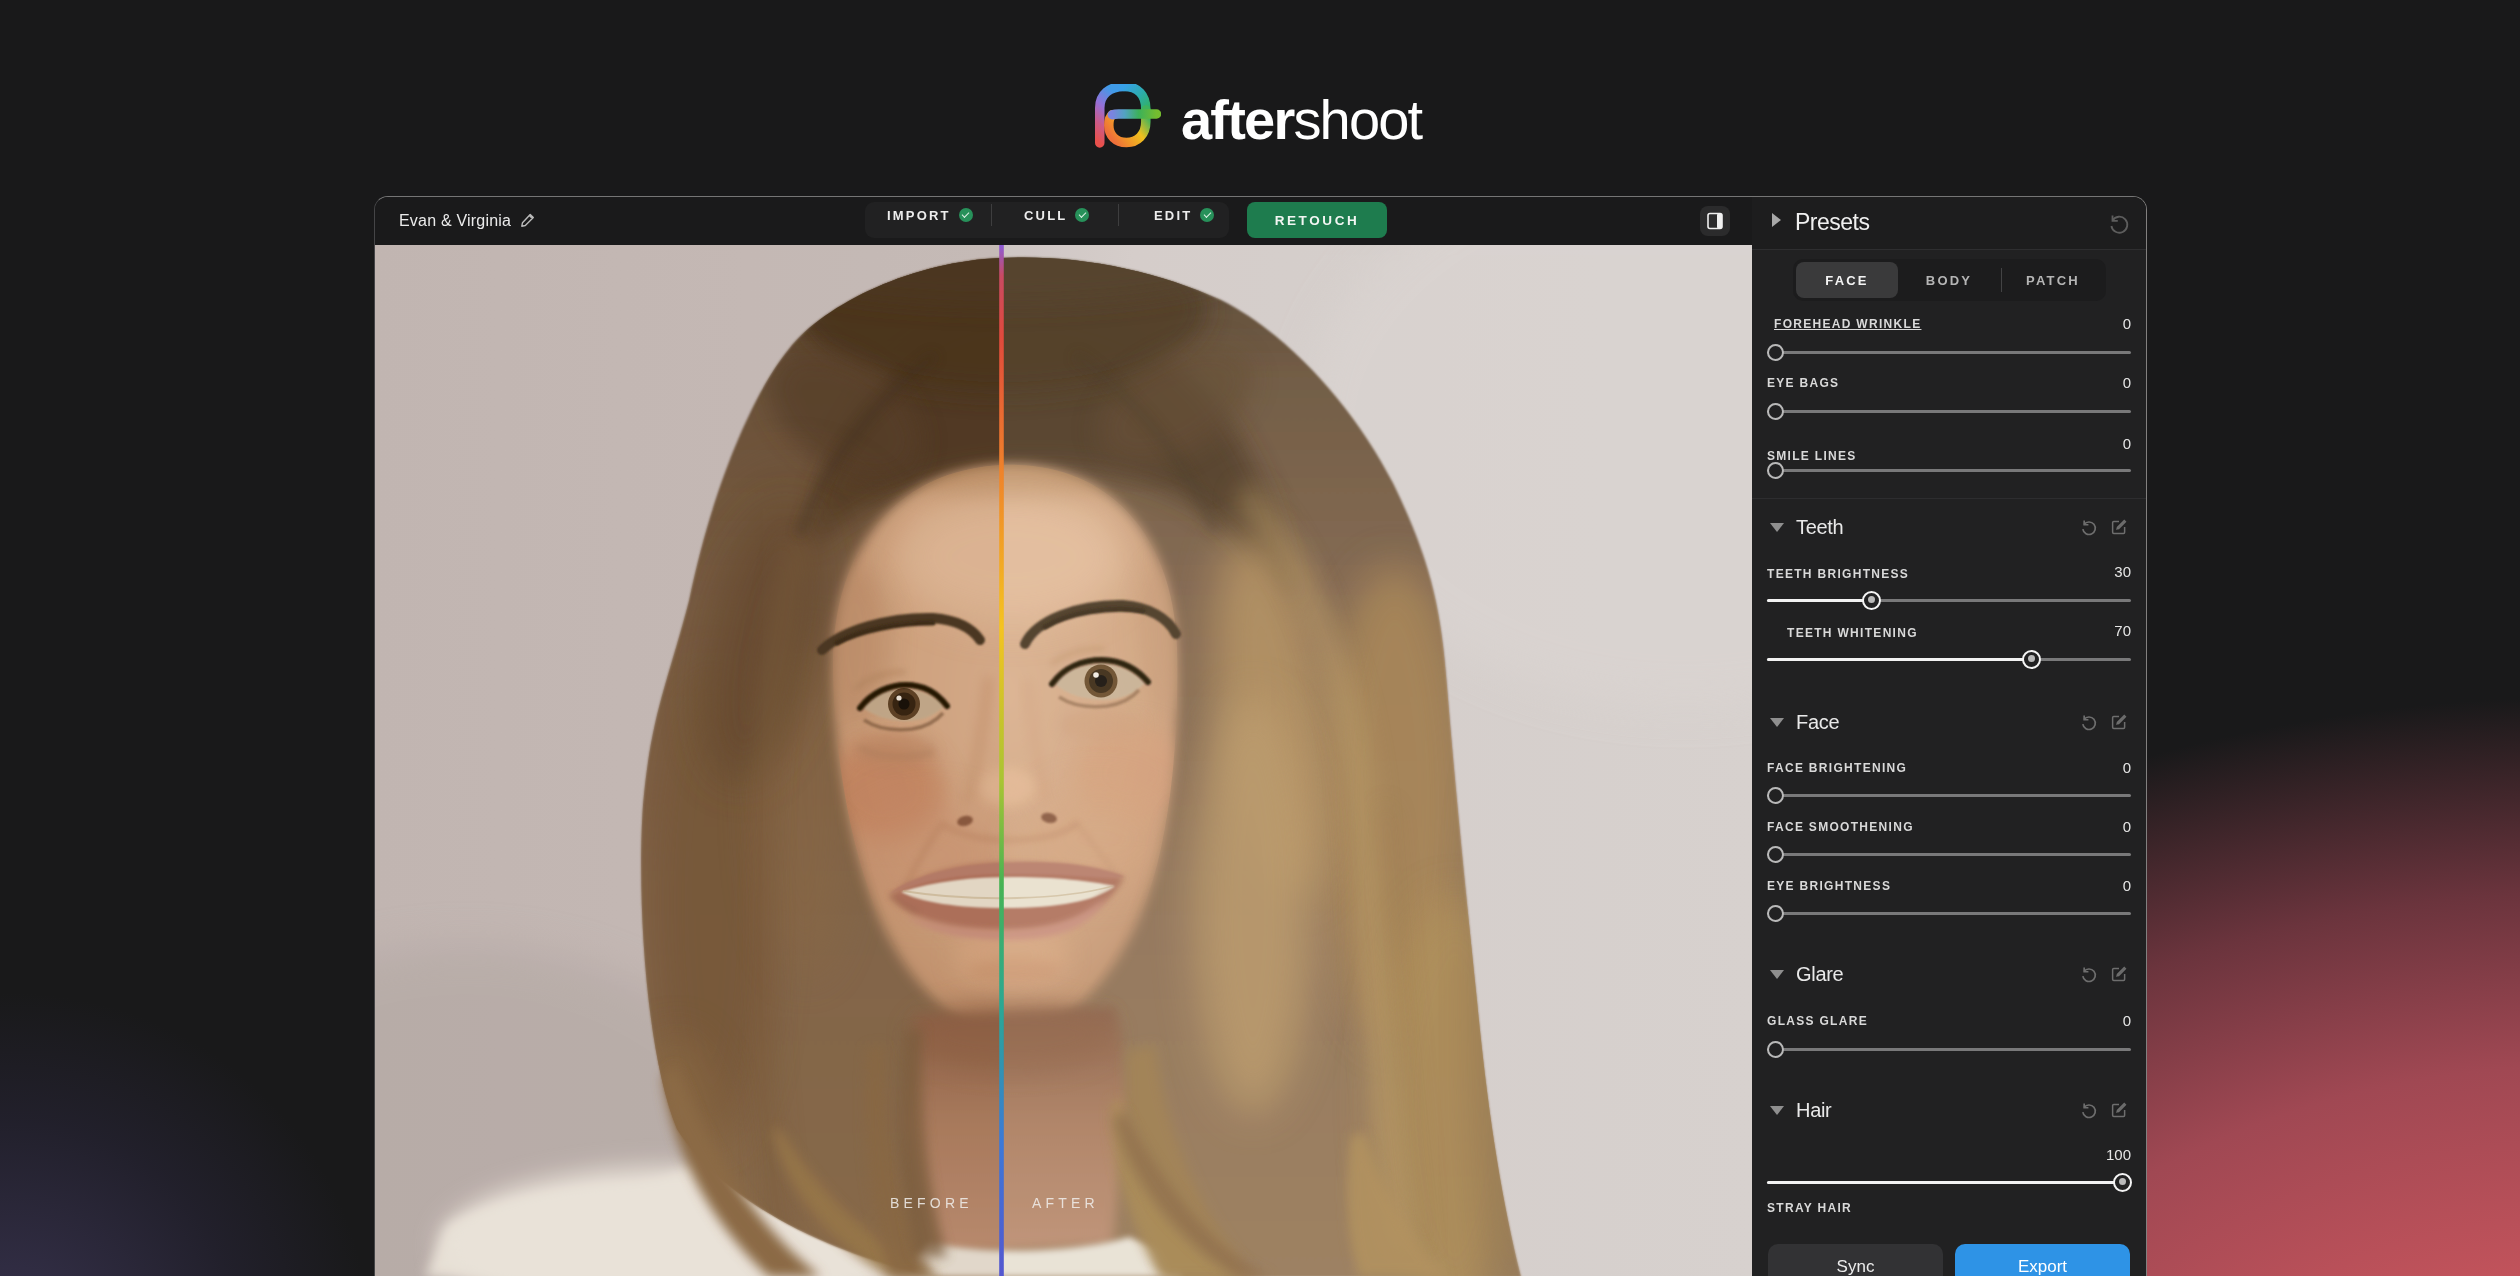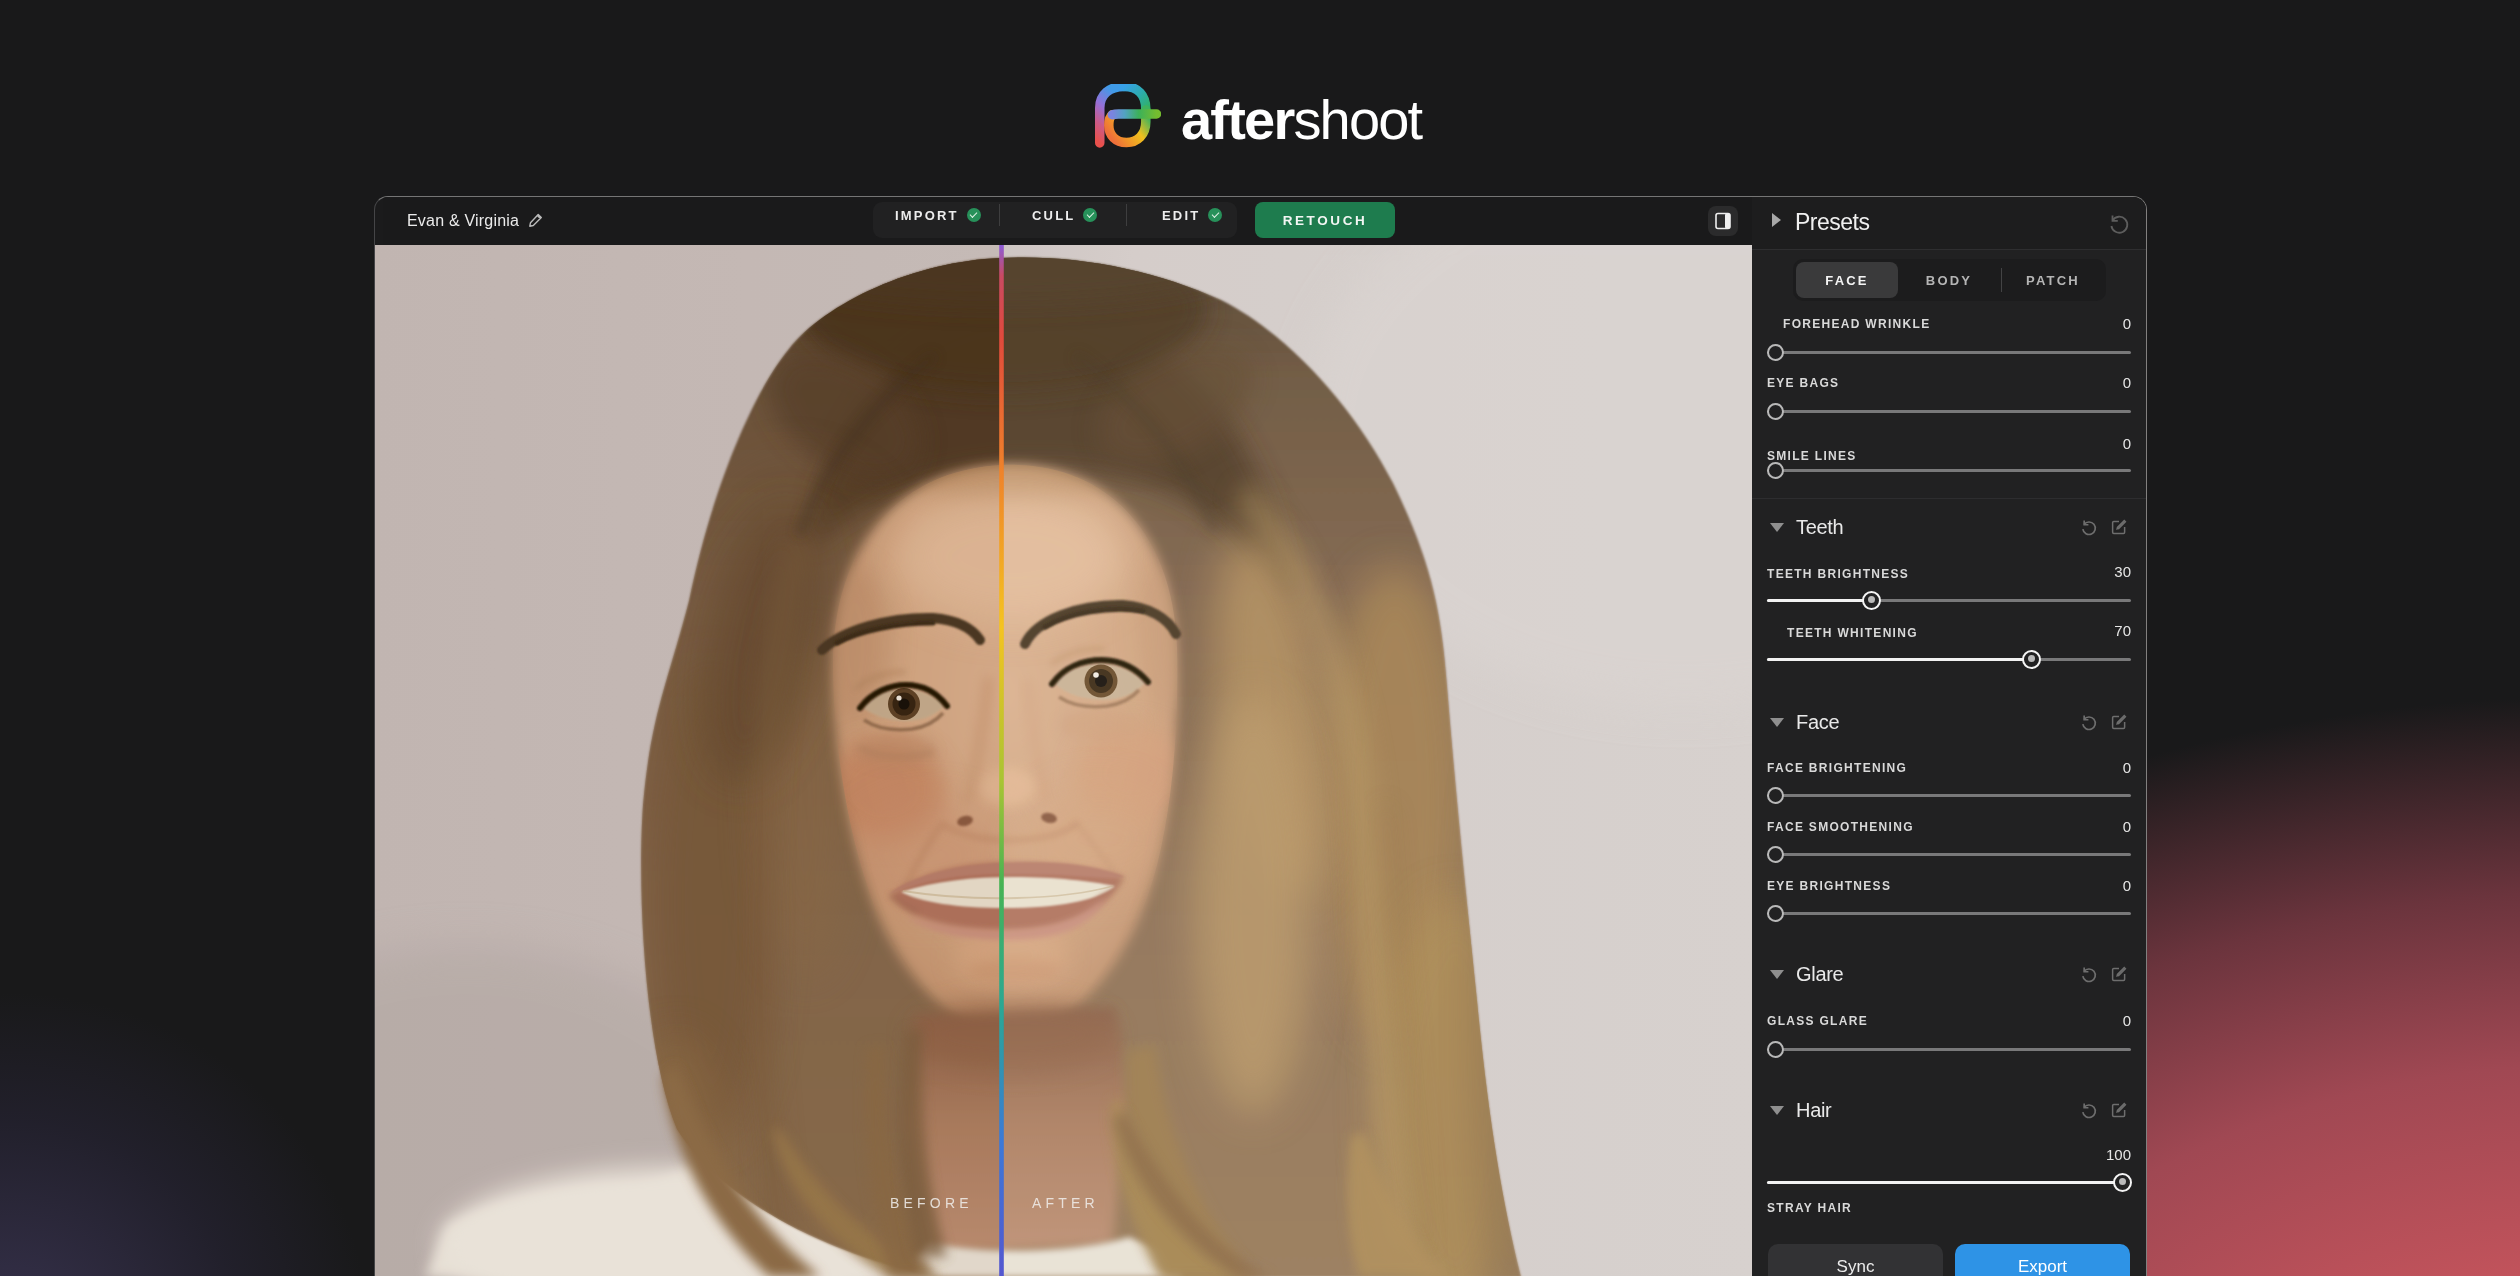--- a/index.html
+++ b/index.html
@@ -12,21 +12,21 @@
     background:radial-gradient(ellipse 1600px 1150px at 108% 124%, #e6696f, #c5545c 25%, #a04853 45%, #6b343d 60%, rgba(25,25,26,0) 77%); }
   
   #logo { position:absolute; left:1095px; top:84px; height:64px; }
   #logotext { position:absolute; left:1181px; top:94px; font-size:56px; letter-spacing:-1.8px; color:#fff; line-height:52px; font-weight:400;}
   #logotext b { font-weight:700; }
   
   #win { position:absolute; left:374px; top:196px; width:1773px; height:1080px;
     border-radius:14px 14px 0 0; background:#1b1b1c; overflow:hidden;
     border-top:1px solid #757575; border-left:1px solid #454547; border-right:1px solid #82807f; }
   
-  #topbar { position:absolute; left:8px; top:0; width:1379px; height:48px; background:#1a1a1b; }
+  #topbar { position:absolute; left:0; top:0; width:1379px; height:48px; background:#1a1a1b; }
   #title { position:absolute; left:24px; top:15px; font-size:16px; color:#ebebeb; letter-spacing:.2px; }
   #pencil { position:absolute; left:144px; top:14px; }
   #tabpill { position:absolute; left:490px; top:5px; width:364px; height:36px; background:#212122; border-radius:9px; }
   .tab { position:absolute; top:0; height:36px; display:flex; align-items:center; gap:8px;
          font-size:13px; font-weight:700; letter-spacing:2.2px; color:#ededed; }
   .tsep { position:absolute; top:7px; width:1px; height:22px; background:#3e3e3f; }
   .chk { width:14px; height:14px; border-radius:50%; background:#27915a; position:relative; }
   .chk:after { content:""; position:absolute; left:3.5px; top:4px; width:6px; height:3px;
      border-left:1.6px solid #dff2e6; border-bottom:1.6px solid #dff2e6; transform:rotate(-45deg); }
   #retouch { position:absolute; left:872px; top:5px; width:140px; height:36px; background:#1e7c4e; border-radius:8px;
@@ -312,21 +312,21 @@
           <path d="M5.5 3.5 L5.5 8.8 L10.8 8.8" stroke-width="1.8" fill="none"></path>
         </svg>
       </div>
       <div id="tabs3">
         <div class="seg on" style="left:3px;width:102px;">FACE</div>
         <div class="seg" style="left:105px;width:102px;">BODY</div>
         <div class="seg" style="left:209px;width:102px;">PATCH</div>
         <div class="vsep"></div>
       </div>
 
-      <div class="label" style="left:31px;top:120px;">FOREHEAD WRINKLE</div>
+      <div class="label" style="left:22px;top:120px;text-decoration:underline;">FOREHEAD WRINKLE</div>
       <div class="val" style="top:118px;">0</div>
       <div class="track" style="top:154px;">
         <span class="knob" style="left:0px;"></span>
       </div>
 
       <div class="label" style="left:15px;top:179px;">EYE BAGS</div>
       <div class="val" style="top:177px;">0</div>
       <div class="track" style="top:213px;">
         <span class="knob" style="left:0px;"></span>
       </div>

